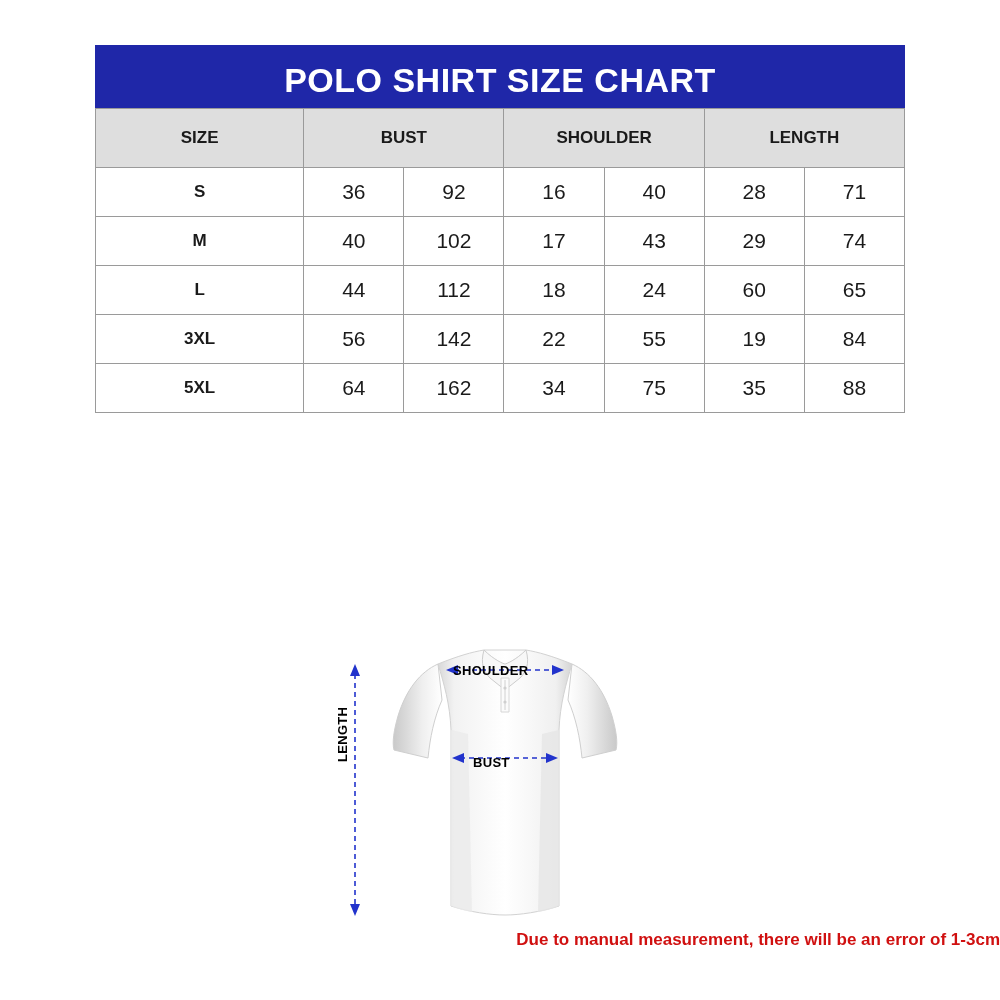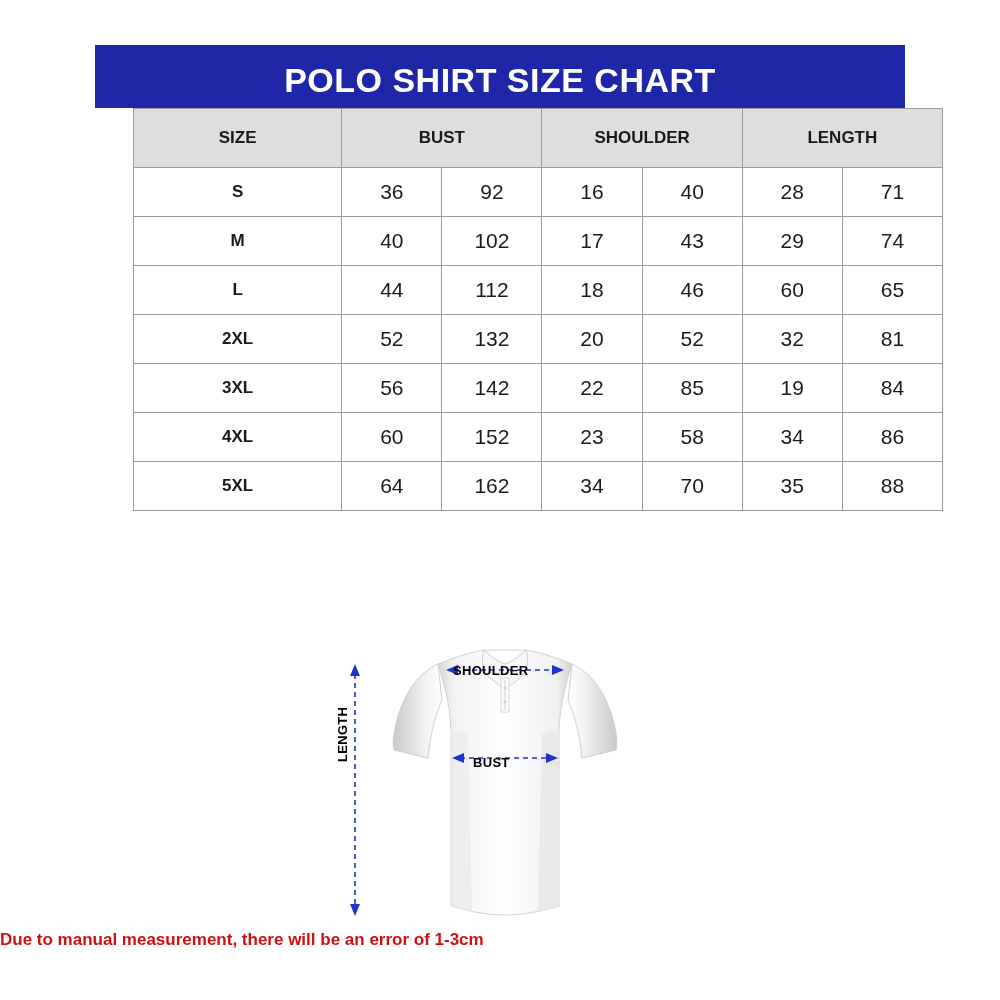--- a/index.html
+++ b/index.html
@@ -42,21 +42,20 @@
     padding: 16px 0 18px 0;
     border: 1px solid #1f27a8;
     box-sizing: border-box;
     height: 63px;
   }
 
   table.size-table {
     border-collapse: collapse;
     width: 810px;
     table-layout: fixed;
-    margin-left: 38px;
   }
   table.size-table td, table.size-table th {
     border: 1px solid #9a9a9a;
     text-align: center;
     font-size: 17px;
     color: #1a1a1a;
     padding: 0;
     height: 48px;
     vertical-align: middle;
   }
@@ -112,21 +111,21 @@
     transform: rotate(-90deg);
     transform-origin: left top;
     white-space: nowrap;
   }
 
   .note {
     position: absolute;
     left: 0;
     top: 930px;
     width: 1000px;
-    text-align: left;
+    text-align: right;
     color: #d01010;
     font-weight: bold;
     font-size: 17px;
   }
 </style>
 </head>
 <body>
 
 <div class="sheet">
 
@@ -172,62 +171,44 @@
           <td class="val">43</td>
           <td class="val">29</td>
           <td class="val">74</td>
         </tr>
 
         <tr>
           <td class="size-cell">L</td>
           <td class="val">44</td>
           <td class="val">112</td>
           <td class="val">18</td>
-          <td class="val">46</td>
+          <td class="val">24</td>
           <td class="val">60</td>
           <td class="val">65</td>
         </tr>
 
 
-        <tr>
-          <td class="size-cell">2XL</td>
-          <td class="val">52</td>
-          <td class="val">132</td>
-          <td class="val">20</td>
-          <td class="val">52</td>
-          <td class="val">32</td>
-          <td class="val">81</td>
-        </tr>
 
         <tr>
           <td class="size-cell">3XL</td>
           <td class="val">56</td>
           <td class="val">142</td>
           <td class="val">22</td>
-          <td class="val">85</td>
+          <td class="val">55</td>
           <td class="val">19</td>
           <td class="val">84</td>
         </tr>
 
-        <tr>
-          <td class="size-cell">4XL</td>
-          <td class="val">60</td>
-          <td class="val">152</td>
-          <td class="val">23</td>
-          <td class="val">58</td>
-          <td class="val">34</td>
-          <td class="val">86</td>
-        </tr>
 
         <tr>
           <td class="size-cell">5XL</td>
           <td class="val">64</td>
           <td class="val">162</td>
           <td class="val">34</td>
-          <td class="val">70</td>
+          <td class="val">75</td>
           <td class="val">35</td>
           <td class="val">88</td>
         </tr>
       </tbody>
     </table>
   </div>
 
   <div class="illus">
 
     <svg class="shirt-svg" width="250" height="290" viewBox="0 0 250 290">

